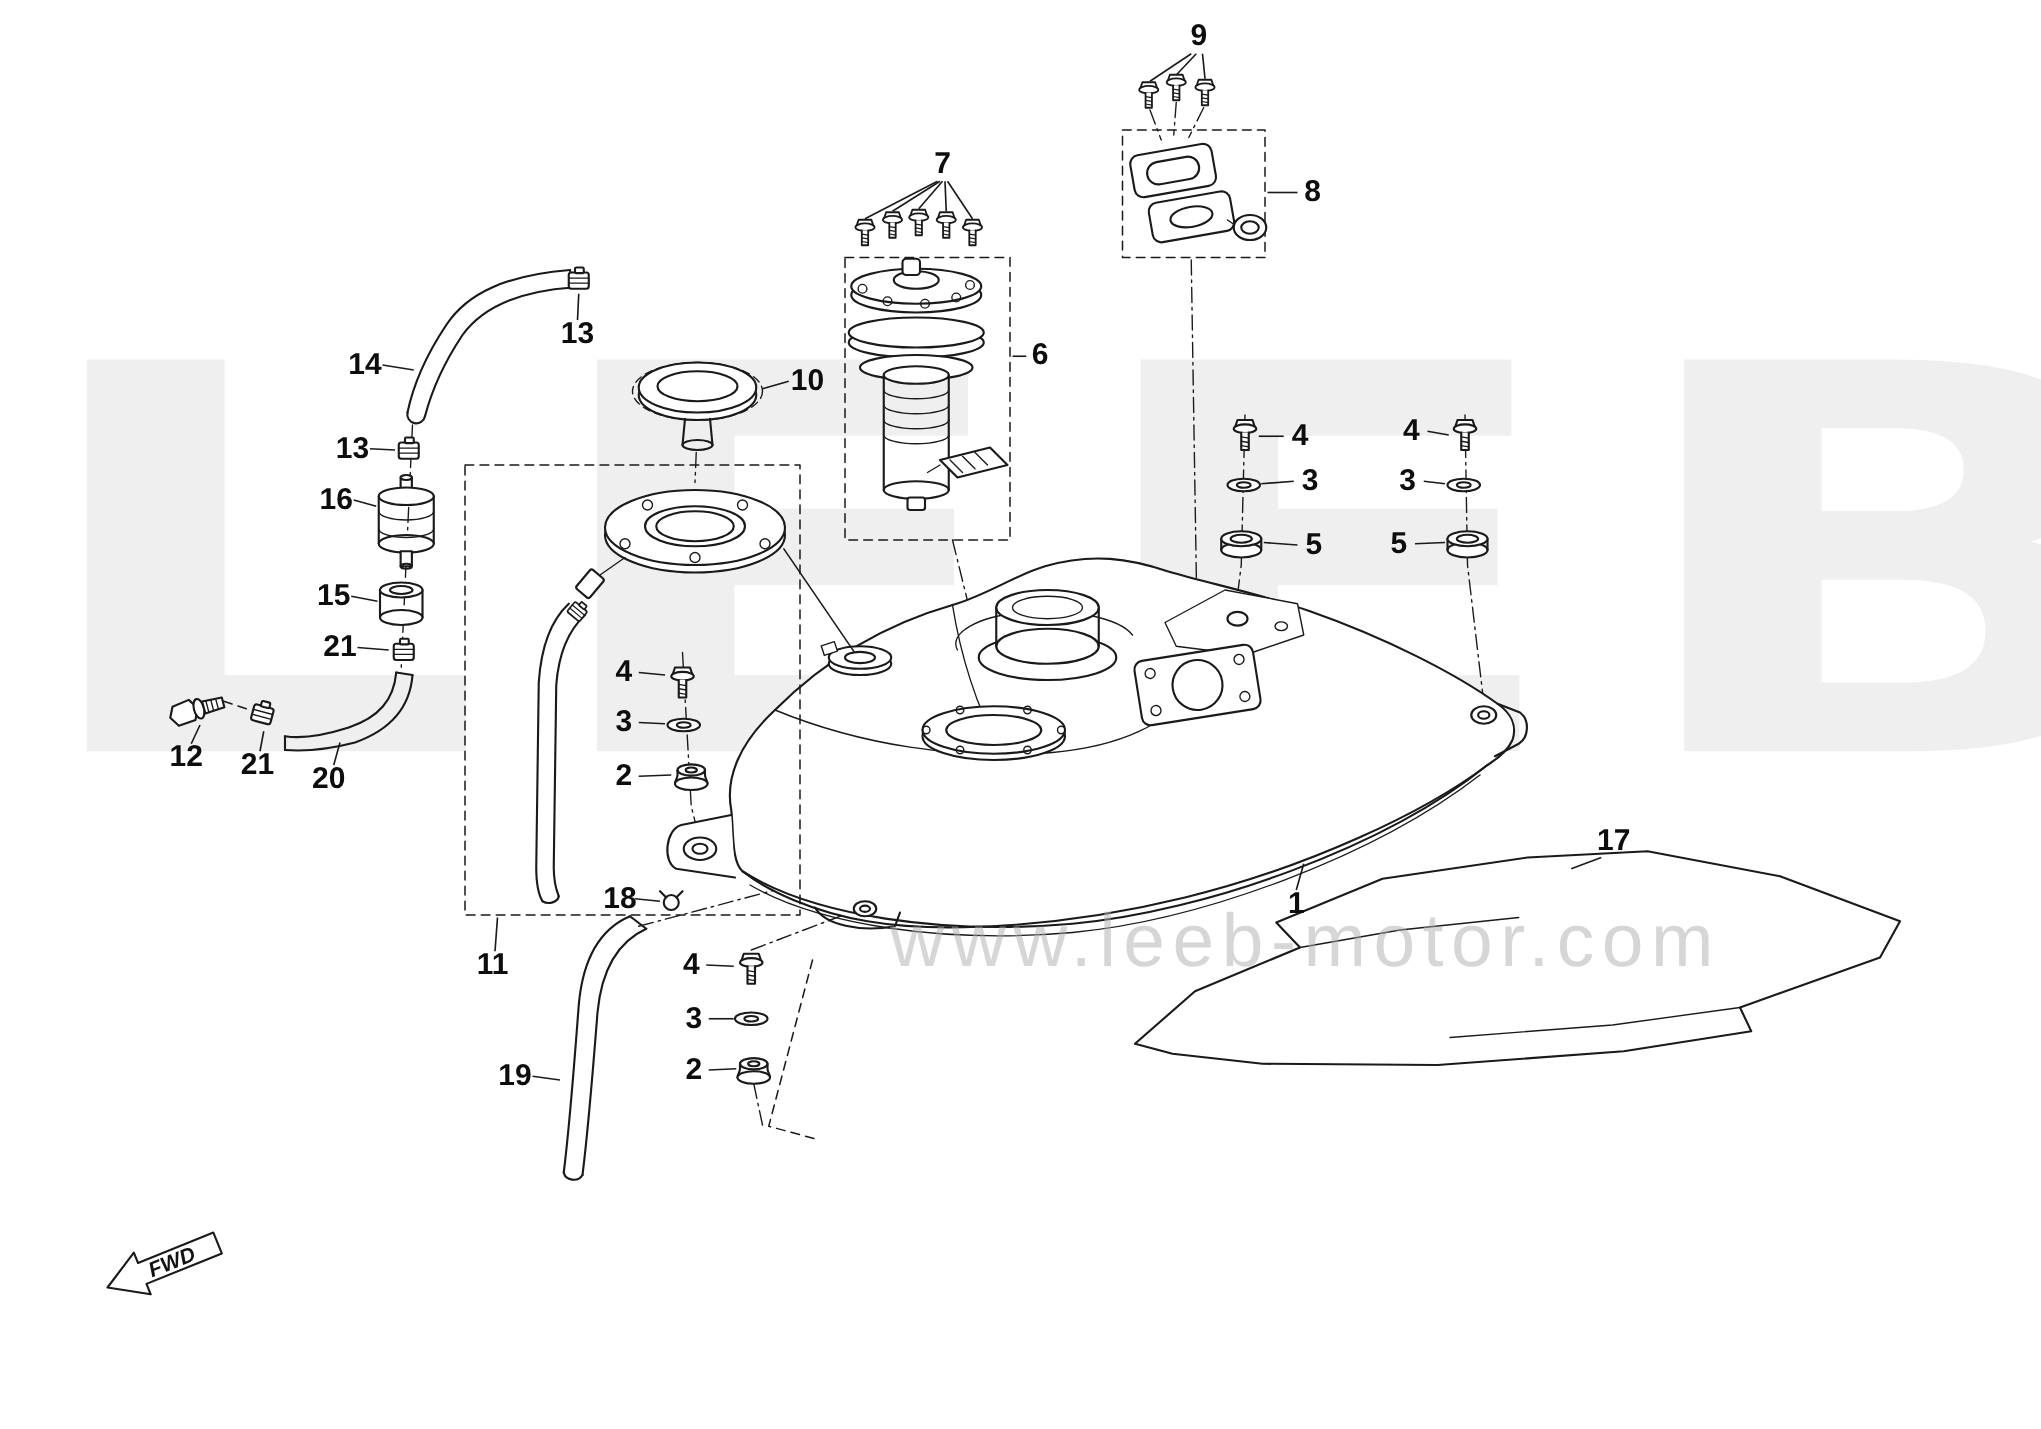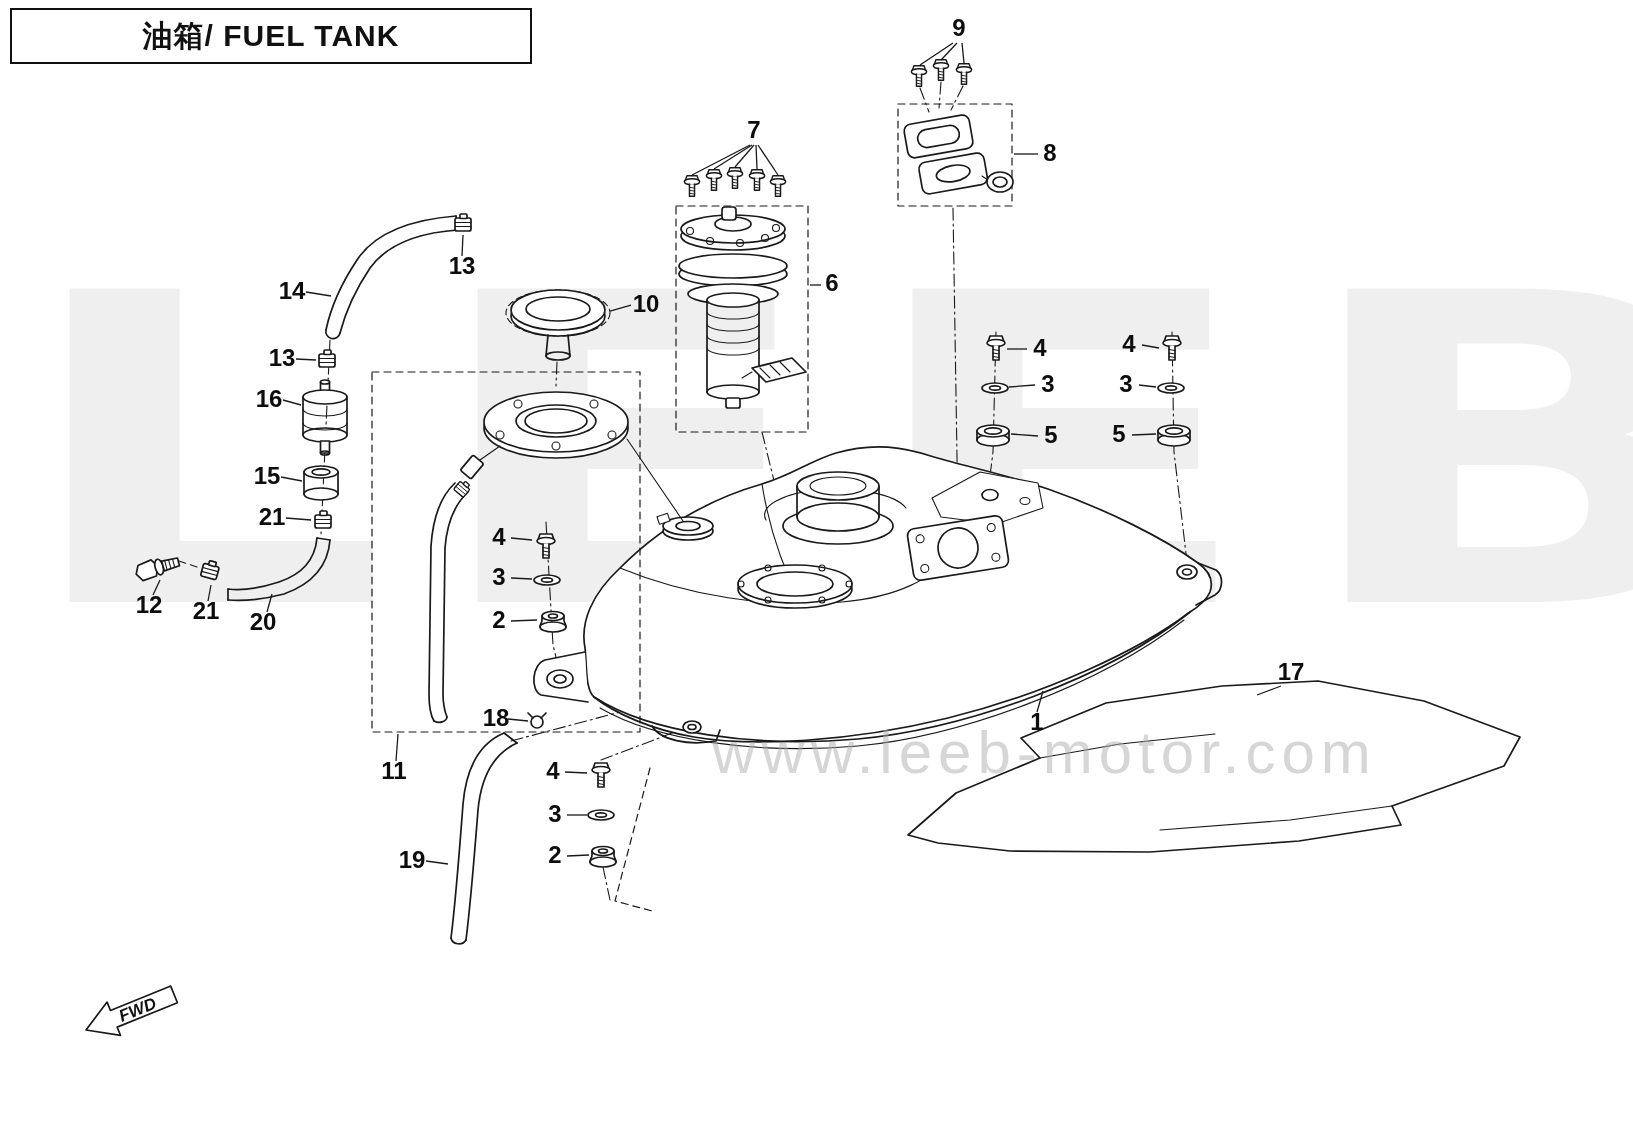--- a/index.html
+++ b/index.html
@@ -40,23 +40,20 @@
   .fwd-text{ font:italic bold 17px "Liberation Sans","DejaVu Sans",sans-serif; fill:#111; }
 </style>
 </head>
 <body>
 
 <div class="page">
 
   <div class="watermark-brand">LEEB</div>
   <div class="watermark-url">www.leeb-motor.com</div>
 
-  <div class="title-box">
-    <span class="title-text">油箱/ FUEL TANK</span>
-  </div>
 
   <svg id="diagram" width="1633" height="1143" viewBox="0 0 1633 1143" xmlns="http://www.w3.org/2000/svg" xmlns:xlink="http://www.w3.org/1999/xlink">
 
     <defs>
       <g id="bolt">
         <path class="ln fillw" d="M-6,-12 L6,-12 L8,-6 L-8,-6 Z"></path>
         <ellipse class="ln fillw" cx="0" cy="-5" rx="9" ry="3.5"></ellipse>
         <path class="ln fillw" d="M-3,-2 L-3,12 L3,12 L3,-2"></path>
         <path class="ln thin" d="M-3,1.5 L3,2.5 M-3,5 L3,6 M-3,8.5 L3,9.5"></path>
       </g>

